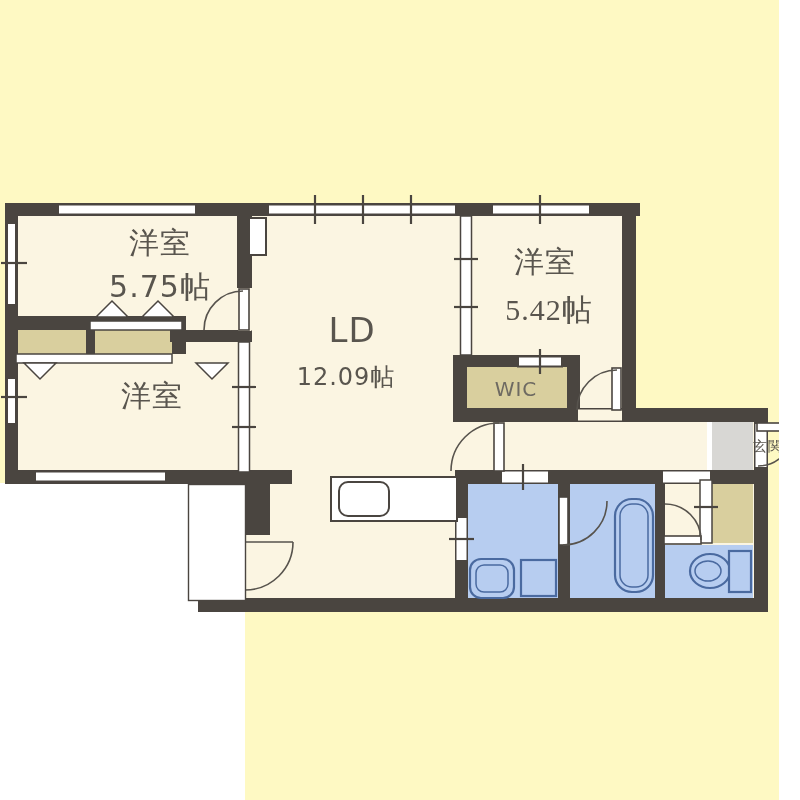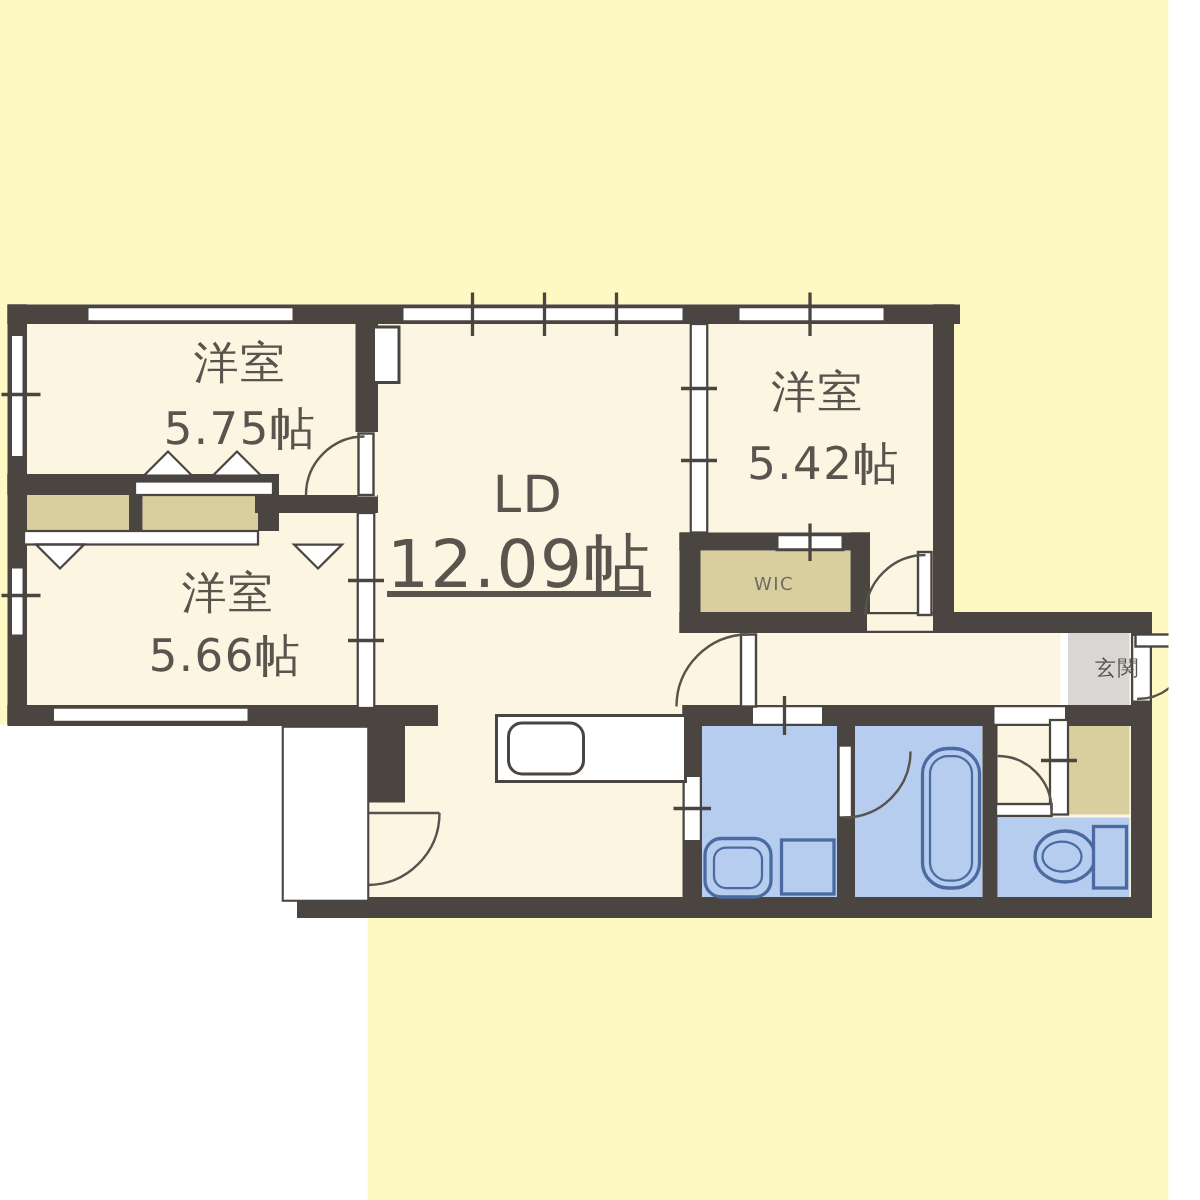--- a/index.html
+++ b/index.html
@@ -12,22 +12,22 @@
   .abs{position:absolute;}
   .floor{background:var(--floor);}
   .wall{background:var(--wall);}
   .tan{background:var(--closet);}
   .wet{background:var(--wet);}
   .white{background:#fff;}
   .gray{background:var(--entr);}
   svg.overlay{position:absolute;left:0;top:0;width:800px;height:800px;pointer-events:none;}
   .lbl{position:absolute;transform:translate(-50%,-50%);color:var(--txt);
        white-space:nowrap;letter-spacing:1px;line-height:1;}
-  .s30{font-size:30px;} .s34{font-size:34px;} .s32{font-size:44px;text-decoration:underline;}
-  .s16{font-size:12px;color:#6e6a62;text-align:right;} .s14{font-size:14px;}
+  .s30{font-size:30px;} .s34{font-size:34px;} .s32{font-size:24px;}
+  .s16{font-size:20px;color:#6e6a62;text-align:right;} .s14{font-size:14px;}
 </style>
 </head>
 <body>
 
 <div id="canvas">
 
   <div class="abs floor" style="left:5px;top:203px;width:247px;height:280px;"></div>
   <div class="abs floor" style="left:237px;top:203px;width:231px;height:407px;"></div>
   <div class="abs floor" style="left:460px;top:203px;width:176px;height:219px;"></div>
   <div class="abs floor" style="left:460px;top:408px;width:308px;height:76px;"></div>
@@ -155,20 +155,19 @@
       <rect x="620" y="504" width="28" height="83" rx="12" stroke-width="1.5"></rect>
       <ellipse cx="710" cy="571" rx="20" ry="17"></ellipse>
       <ellipse cx="708" cy="571" rx="13" ry="10" stroke-width="1.5"></ellipse>
       <rect x="729" y="551" width="22" height="41" fill="#b7cdf0"></rect>
     </g>
   </svg>
 
   <div class="lbl s30" style="left:160px;top:243px;">洋室</div>
   <div class="lbl s30" style="left:160px;top:287px;">5.75帖</div>
   <div class="lbl s30" style="left:152px;top:396px;">洋室</div>
-  <div class="lbl s30" style="left:150px;top:438px;">5.66帖</div>
   <div class="lbl s34" style="left:352px;top:330px;">LD</div>
   <div class="lbl s32" style="left:346px;top:377px;">12.09帖</div>
   <div class="lbl s30" style="left:545px;top:262px;">洋室</div>
-  <div class="lbl s30" style="left:549px;top:310px;">5.42帖</div>
+  <div class="lbl s30" style="left:549px;top:310px;font-family:Liberation Serif, serif;">5.42帖</div>
   <div class="lbl s16" style="left:516px;top:389px;">WIC</div>
-  <div class="lbl s14" style="left:745px;top:446px;">玄関</div>
+  <div class="lbl s14" style="left:768px;top:446px;">玄関</div>
 </div>
 
 </body></html>

